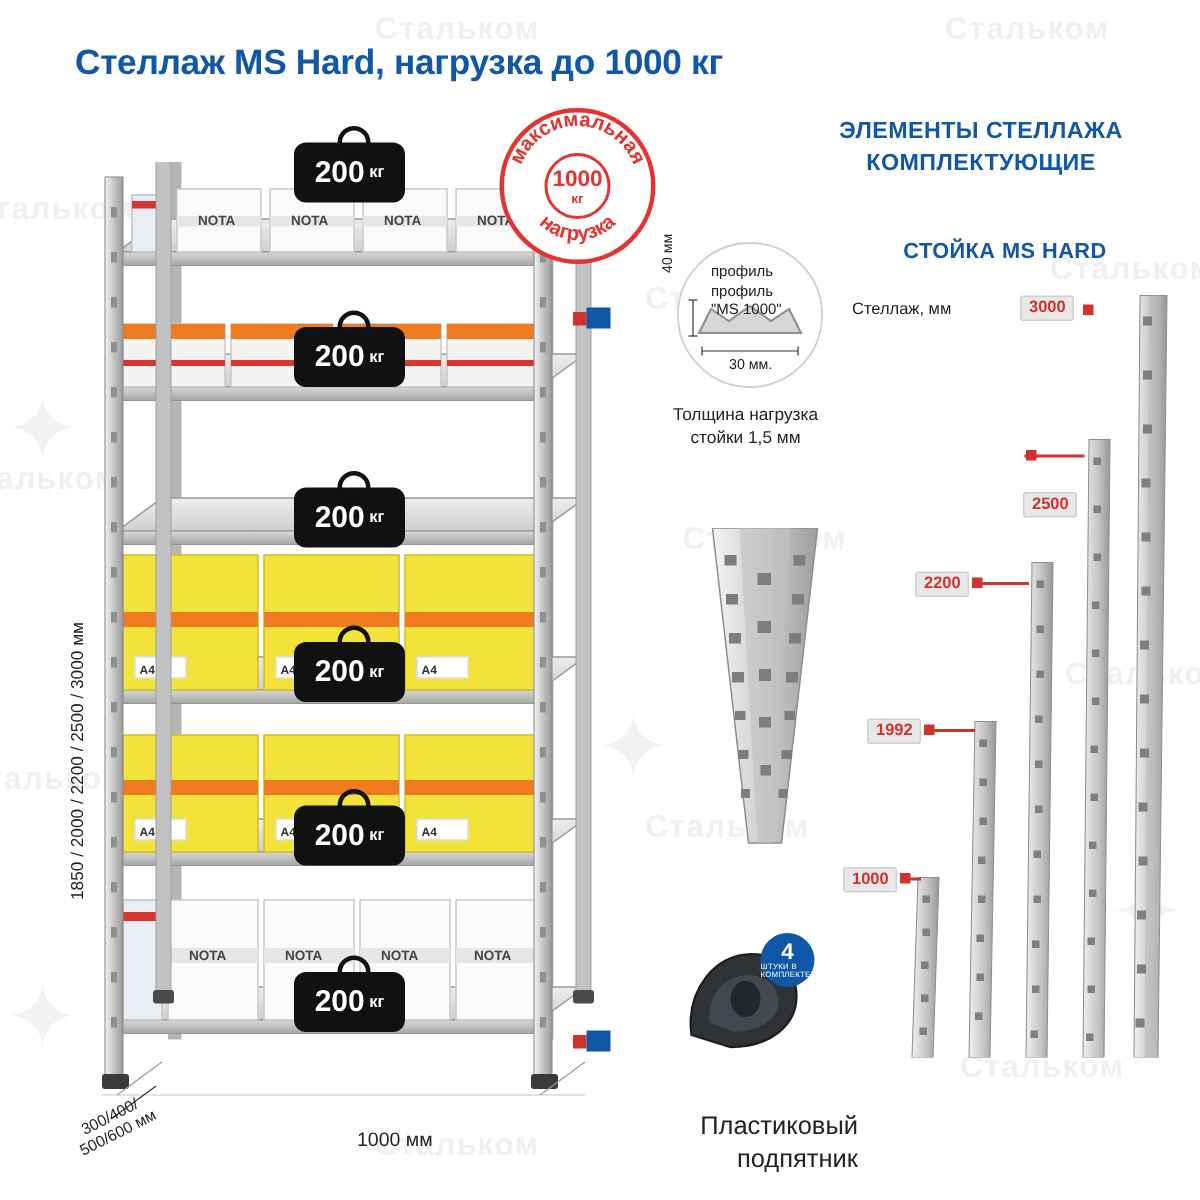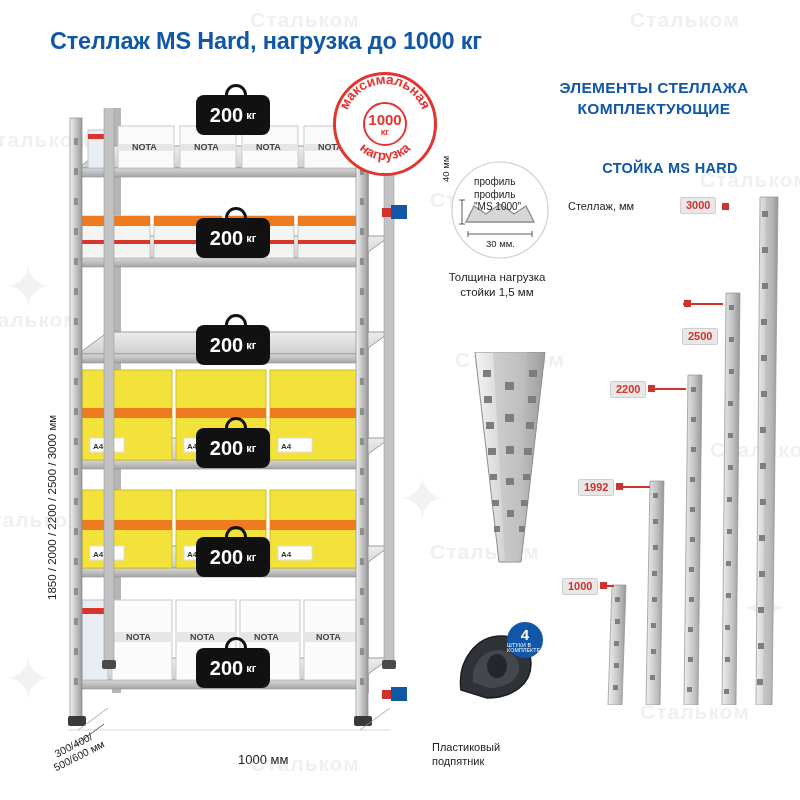--- a/index.html
+++ b/index.html
@@ -100,22 +100,22 @@
   
   #profile-callout { position:absolute; left:440px; top:160px; z-index:5; }
   .callout-text {
     position:absolute; left:432px; top:270px; width:130px;
     font-size:11.5px; color:#222; text-align:center; line-height:1.3; z-index:5;
   }
   .profile-lbl { position:absolute; font-size:9.5px; color:#222; z-index:6; white-space:nowrap;}
   
   #foot { position:absolute; left:447px; top:620px; z-index:5; }
   .foot-text {
-    position:absolute; left:432px; top:740px; width:140px; text-align:left;
-    font-size:11px; color:#222; line-height:1.3; z-index:5;
+    position:absolute; left:432px; top:740px; width:140px; text-align:right;
+    font-size:17px; color:#222; line-height:1.3; z-index:5;
   }
   .qty-badge {
     position:absolute; left:507px; top:622px; width:36px; height:36px; z-index:7;
     border-radius:50%; background:#1157a8; color:#fff;
     display:flex; flex-direction:column; align-items:center; justify-content:center;
     line-height:1;
   }
   .qty-badge .qn { font-size:15px; font-weight:bold; }
   .qty-badge .ql { font-size:5.2px; letter-spacing:.2px; margin-top:1px;}
   

